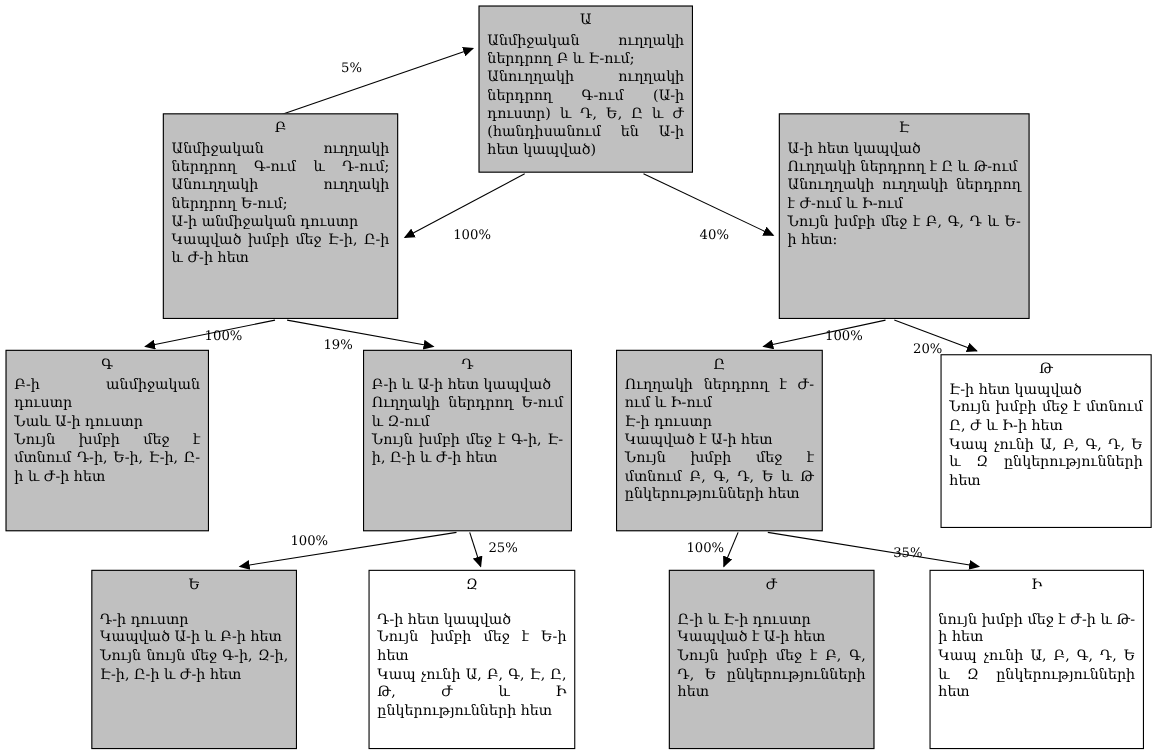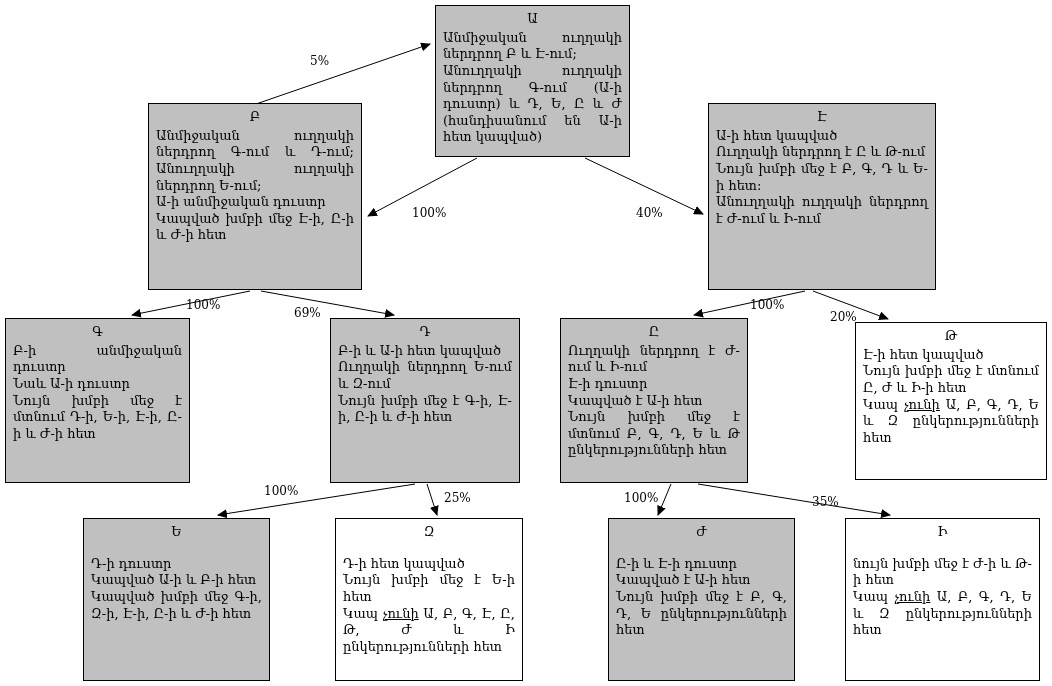--- a/index.html
+++ b/index.html
@@ -10,21 +10,21 @@
   .arrows{position:absolute;left:0;top:0;width:1052px;height:686px;}
   .node{
     position:absolute;box-sizing:border-box;border:1px solid #000;
     padding:5px 7px;font-size:13px;line-height:1.28;
   }
   .node.gray{background:#c0c0c0;}
   .node.white{background:#ffffff;}
   .title{text-align:center;margin-bottom:2px;}
   .title.sp{margin-bottom:15px;}
   .line{text-align:justify;}
-  .u{text-decoration:underline;}
+  .u{}
   .pct{position:absolute;font-size:12px;line-height:1;}
 </style>
 </head>
 <body>
 
 <div class="canvas">
 
   <svg class="arrows" width="1052" height="686">
     <defs>
       <marker id="ah" markerWidth="11" markerHeight="9" refX="9" refY="4.5" orient="auto" markerUnits="userSpaceOnUse">
@@ -41,21 +41,21 @@
     <line x1="415" y1="484" x2="218" y2="515" stroke="#000" marker-end="url(#ah)"></line>
     <line x1="427" y1="484" x2="437" y2="515" stroke="#000" marker-end="url(#ah)"></line>
     <line x1="671" y1="484" x2="658" y2="515" stroke="#000" marker-end="url(#ah)"></line>
     <line x1="698" y1="484" x2="890" y2="515" stroke="#000" marker-end="url(#ah)"></line>
   </svg>
 
   <div class="pct" style="left:310px;top:55px">5%</div>
   <div class="pct" style="left:412px;top:207px">100%</div>
   <div class="pct" style="left:636px;top:207px">40%</div>
   <div class="pct" style="left:186px;top:299px">100%</div>
-  <div class="pct" style="left:294px;top:307px">69%</div>
+  <div class="pct" style="left:294px;top:307px">19%</div>
   <div class="pct" style="left:750px;top:299px">100%</div>
   <div class="pct" style="left:830px;top:311px">20%</div>
   <div class="pct" style="left:264px;top:485px">100%</div>
   <div class="pct" style="left:444px;top:492px">25%</div>
   <div class="pct" style="left:624px;top:492px">100%</div>
   <div class="pct" style="left:812px;top:496px">35%</div>
 
   <div class="node gray" style="left:435px;top:5px;width:195px;height:152px">
     <div class="title">Ա</div>
     <div class="line">Անմիջական ուղղակի ներդրող Բ և Է-ում;</div>
@@ -66,22 +66,22 @@
     <div class="title">Բ</div>
     <div class="line">Անմիջական ուղղակի ներդրող Գ-ում և Դ-ում; Անուղղակի ուղղակի ներդրող Ե-ում;</div>
     <div class="line">Ա-ի անմիջական դուստր</div>
     <div class="line">Կապված խմբի մեջ Է-ի, Ը-ի և Ժ-ի հետ</div>
   </div>
 
   <div class="node gray" style="left:708px;top:103px;width:228px;height:187px">
     <div class="title">Է</div>
     <div class="line">Ա-ի հետ կապված</div>
     <div class="line">Ուղղակի ներդրող է Ը և Թ-ում</div>
+    <div class="line">Անուղղակի ուղղակի ներդրող է Ժ-ում և Ի-ում</div>
     <div class="line">Նույն խմբի մեջ է Բ, Գ, Դ և Ե-ի հետ:</div>
-    <div class="line">Անուղղակի ուղղակի ներդրող է Ժ-ում և Ի-ում</div>
   </div>
 
   <div class="node gray" style="left:5px;top:318px;width:185px;height:165px">
     <div class="title">Գ</div>
     <div class="line">Բ-ի անմիջական դուստր</div>
     <div class="line">Նաև Ա-ի դուստր</div>
     <div class="line">Նույն խմբի մեջ է մտնում Դ-ի, Ե-ի, Է-ի, Ը-ի և Ժ-ի հետ</div>
   </div>
 
   <div class="node gray" style="left:330px;top:318px;width:190px;height:165px">
@@ -103,21 +103,21 @@
     <div class="title">Թ</div>
     <div class="line">Է-ի հետ կապված</div>
     <div class="line">Նույն խմբի մեջ է մտնում Ը, Ժ և Ի-ի հետ</div>
     <div class="line"><span>Կապ </span><span class="u">չունի</span><span> Ա, Բ, Գ, Դ, Ե և Զ ընկերությունների հետ</span></div>
   </div>
 
   <div class="node gray" style="left:83px;top:518px;width:187px;height:163px">
     <div class="title sp">Ե</div>
     <div class="line">Դ-ի դուստր</div>
     <div class="line">Կապված Ա-ի և Բ-ի հետ</div>
-    <div class="line">Կապված խմբի մեջ Գ-ի, Զ-ի, Է-ի, Ը-ի և Ժ-ի հետ</div>
+    <div class="line">Նույն նույն մեջ Գ-ի, Զ-ի, Է-ի, Ը-ի և Ժ-ի հետ</div>
   </div>
 
   <div class="node white" style="left:335px;top:518px;width:188px;height:163px">
     <div class="title sp">Զ</div>
     <div class="line">Դ-ի հետ կապված</div>
     <div class="line">Նույն խմբի մեջ է Ե-ի հետ</div>
     <div class="line"><span>Կապ </span><span class="u">չունի</span><span> Ա, Բ, Գ, Է, Ը, Թ, Ժ և Ի ընկերությունների հետ</span></div>
   </div>
 
   <div class="node gray" style="left:608px;top:518px;width:187px;height:163px">

